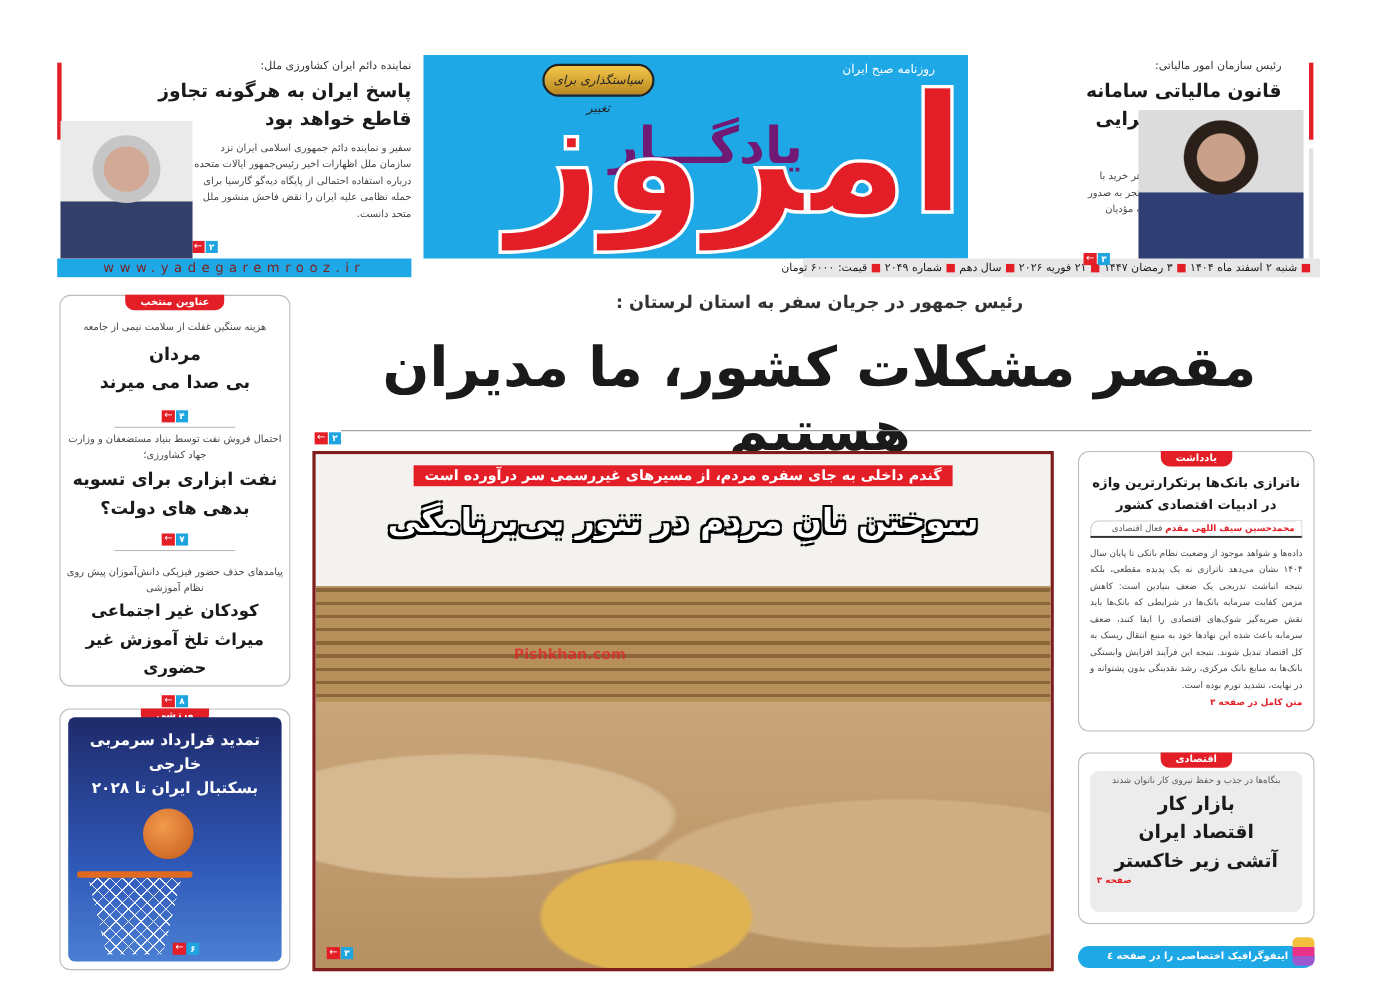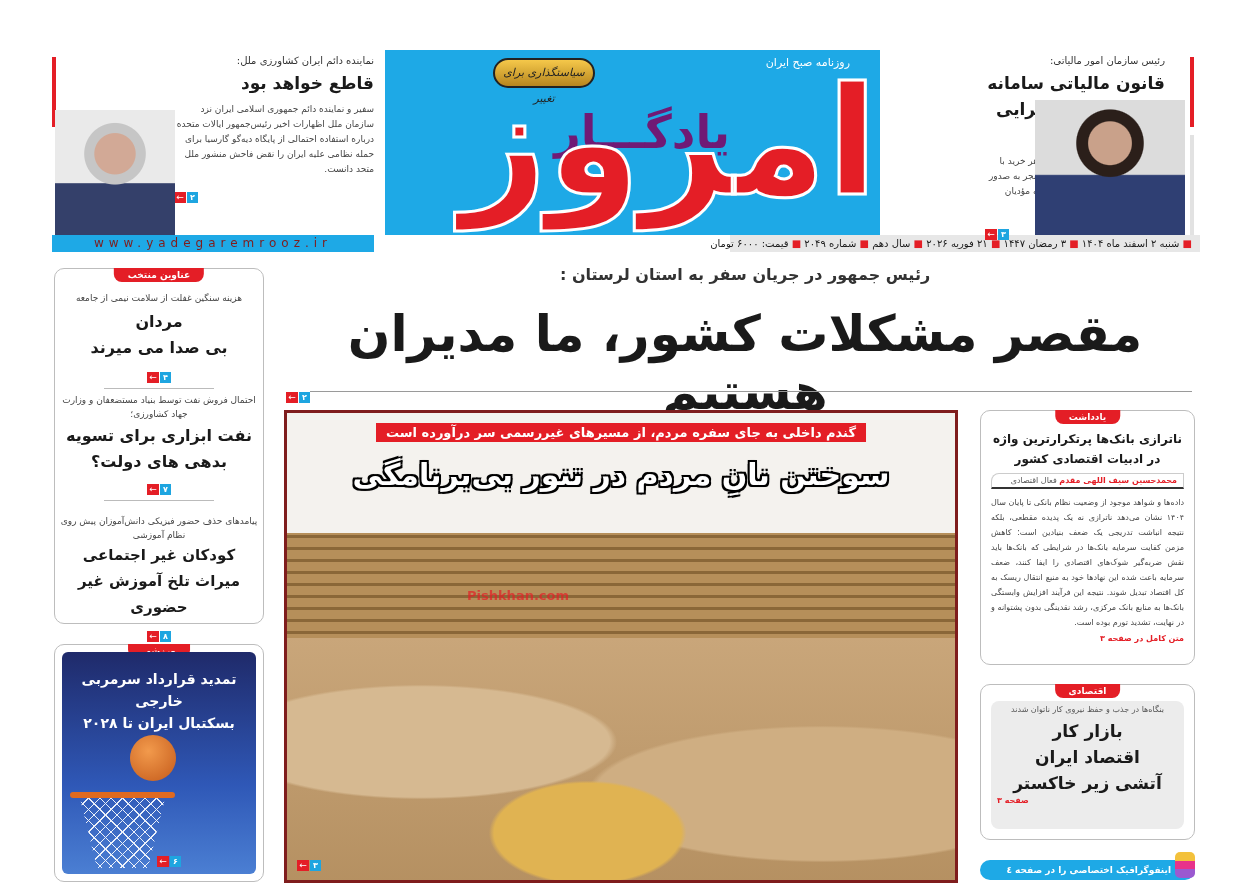--- a/index.html
+++ b/index.html
@@ -92,20 +92,21 @@
         </span></div>
   </div>
 </div>
 <div class="photo abs" style="left:1035px;top:100px;width:150px;height:135px;background:radial-gradient(circle at 50% 32%,#c9a18a 0 18%,#2b1f1a 19% 28%,transparent 29%),linear-gradient(transparent 55%,#2f3f73 56%),#dcdcdc;border-radius:0"></div>
 
 <div class="abs" style="left:52px;top:57px;width:4px;height:70px;background:#e41e26"></div>
 <div class="abs side-top" style="left:52px;width:322px">
   <div style="padding-right:0">
     <div class="kicker">نماینده دائم ایران کشاورزی ملل:</div>
     <div class="hl">
+      <div>پاسخ ایران به هرگونه تجاوز</div>
       <div>قاطع خواهد بود</div>
     </div>
     <div class="body" style="width:200px">سفیر و نماینده دائم جمهوری اسلامی ایران نزد سازمان ملل اظهارات اخیر رئیس‌جمهور ایالات متحده درباره استفاده احتمالی از پایگاه دیه‌گو گارسیا برای حمله نظامی علیه ایران را نقض فاحش منشور ملل متحد دانست.</div>
     <div style="margin-top:8px;width:200px;text-align:left"><span class="pg">
           <span class="ar">←</span>
           <span class="num">۲</span>
         </span></div>
   </div>
 </div>
 <div class="abs" style="left:55px;top:110px;width:120px;height:125px;background:radial-gradient(circle at 50% 35%,#d2a996 0 20%,#c6c6c6 21% 30%,transparent 31%),linear-gradient(transparent 58%,#34406a 59%),#eaeaea"></div>
@@ -147,21 +148,21 @@
     <div style="margin-top:4px"><span class="pg">
           <span class="ar">←</span>
           <span class="num">۸</span>
         </span></div>
   </div>
 </div>
 
 <div class="abs box" style="left:54px;top:644px;width:210px;height:238px;padding:7px">
   <span class="label">ورزشی</span>
   <div style="position:relative;width:100%;height:100%;border-radius:6px;background:linear-gradient(#1f2a6a,#2f58b7 60%,#4b7fd3);overflow:hidden">
-    <div style="text-align:center;color:#fff;font-weight:bold;font-size:14px;line-height:22px;margin-top:16px">
+    <div style="text-align:center;color:#fff;font-weight:bold;font-size:14px;line-height:22px;margin-top:10px">
       <div>تمدید قرارداد سرمربی خارجی</div>
       <div>بسکتبال ایران تا ۲۰۲۸</div>
     </div>
     <div style="position:absolute;left:68px;top:83px;width:46px;height:46px;border-radius:50%;background:radial-gradient(circle at 40% 35%,#f29a4c,#c45a1a)"></div>
     <div style="position:absolute;left:8px;top:140px;width:105px;height:6px;background:#e06a1f;border-radius:3px"></div>
     <div style="position:absolute;left:18px;top:146px;width:85px;height:70px;background:repeating-linear-gradient(45deg,transparent 0 7px,#fff 7px 8px),repeating-linear-gradient(-45deg,transparent 0 7px,#fff 7px 8px);clip-path:polygon(0 0,100% 0,80% 100%,20% 100%);opacity:.9"></div>
     <div style="position:absolute;left:95px;bottom:6px"><span class="pg">
           <span class="ar">←</span>
           <span class="num">۶</span>
         </span></div>

